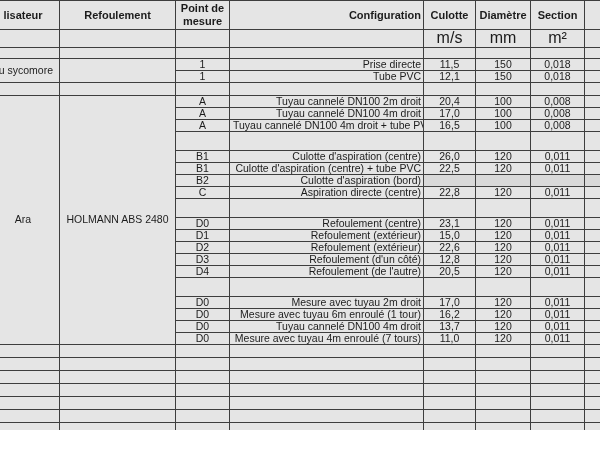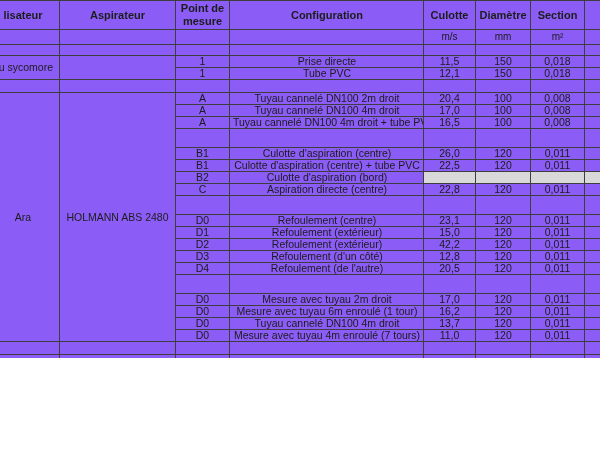--- a/index.html
+++ b/index.html
@@ -1,24 +1,24 @@
 <!DOCTYPE html>
 <html><head>
 <meta charset="utf-8">
 <style>
   html,body{margin:0;padding:0;background:#fff;}
-  .screen{position:relative;width:600px;height:358px;overflow:hidden;background:#8b5cf6;
+  .screen{position:relative;width:600px;height:430px;overflow:hidden;background:#e5e5e5;
           font-family:"Liberation Sans",sans-serif;color:#1c1c1c;}
   table.sheet{position:absolute;left:-14px;top:0;width:638px;table-layout:fixed;
               border-collapse:collapse;}
   td{border:1px solid #3e3e3e;padding:0;vertical-align:middle;text-align:center;
      font-size:10.5px;line-height:1.05;white-space:nowrap;overflow:hidden;color:#1c1c1c;}
   td.hdr{font-weight:bold;font-size:11px;white-space:normal;line-height:1.15;}
-  td.unit{font-size:10px;}
-  td.col-config{text-align:center;padding:0 2px 0 3px;}
+  td.unit{font-size:16px;}
+  td.col-config{text-align:right;padding:0 2px 0 3px;}
   td.gray{background:#d9d9d9;}
   .bottom-bar{position:absolute;left:0;top:443px;width:600px;height:7px;background:#000;}
 </style>
 </head>
 <body>
 
 <div class="screen">
   <table class="sheet">
     <colgroup>
       <col style="width:73px">
@@ -26,21 +26,21 @@
         <col style="width:54px">
       <col style="width:194px">
         <col style="width:52px">
         <col style="width:55px">
       <col style="width:54px">
         <col style="width:40px">
     </colgroup>
     <tbody id="sheet-body">
         <tr style="height: 29px;">
           <td class="col-user hdr">lisateur</td>
-          <td class="col-asp hdr">Aspirateur</td>
+          <td class="col-asp hdr">Refoulement</td>
           <td class="col-point hdr">Point de mesure</td>
           <td class="col-config hdr">Configuration</td>
           <td class="col-v hdr">Culotte</td>
           <td class="col-d hdr">Diamètre</td>
           <td class="col-s hdr">Section</td>
           <td class="col-x hdr"></td>
         </tr>
         <tr style="height: 15px;">
           <td class="col-user unit"></td>
           <td class="col-asp unit"></td>
@@ -175,21 +175,21 @@
           <td class="col-point">D1</td>
           <td class="col-config">Refoulement (extérieur)</td>
           <td class="col-v">15,0</td>
           <td class="col-d">120</td>
           <td class="col-s">0,011</td>
           <td class="col-x"></td>
         </tr>
         <tr style="height: 12px;">
           <td class="col-point">D2</td>
           <td class="col-config">Refoulement (extérieur)</td>
-          <td class="col-v">42,2</td>
+          <td class="col-v">22,6</td>
           <td class="col-d">120</td>
           <td class="col-s">0,011</td>
           <td class="col-x"></td>
         </tr>
         <tr style="height: 12px;">
           <td class="col-point">D3</td>
           <td class="col-config">Refoulement (d'un côté)</td>
           <td class="col-v">12,8</td>
           <td class="col-d">120</td>
           <td class="col-s">0,011</td>

